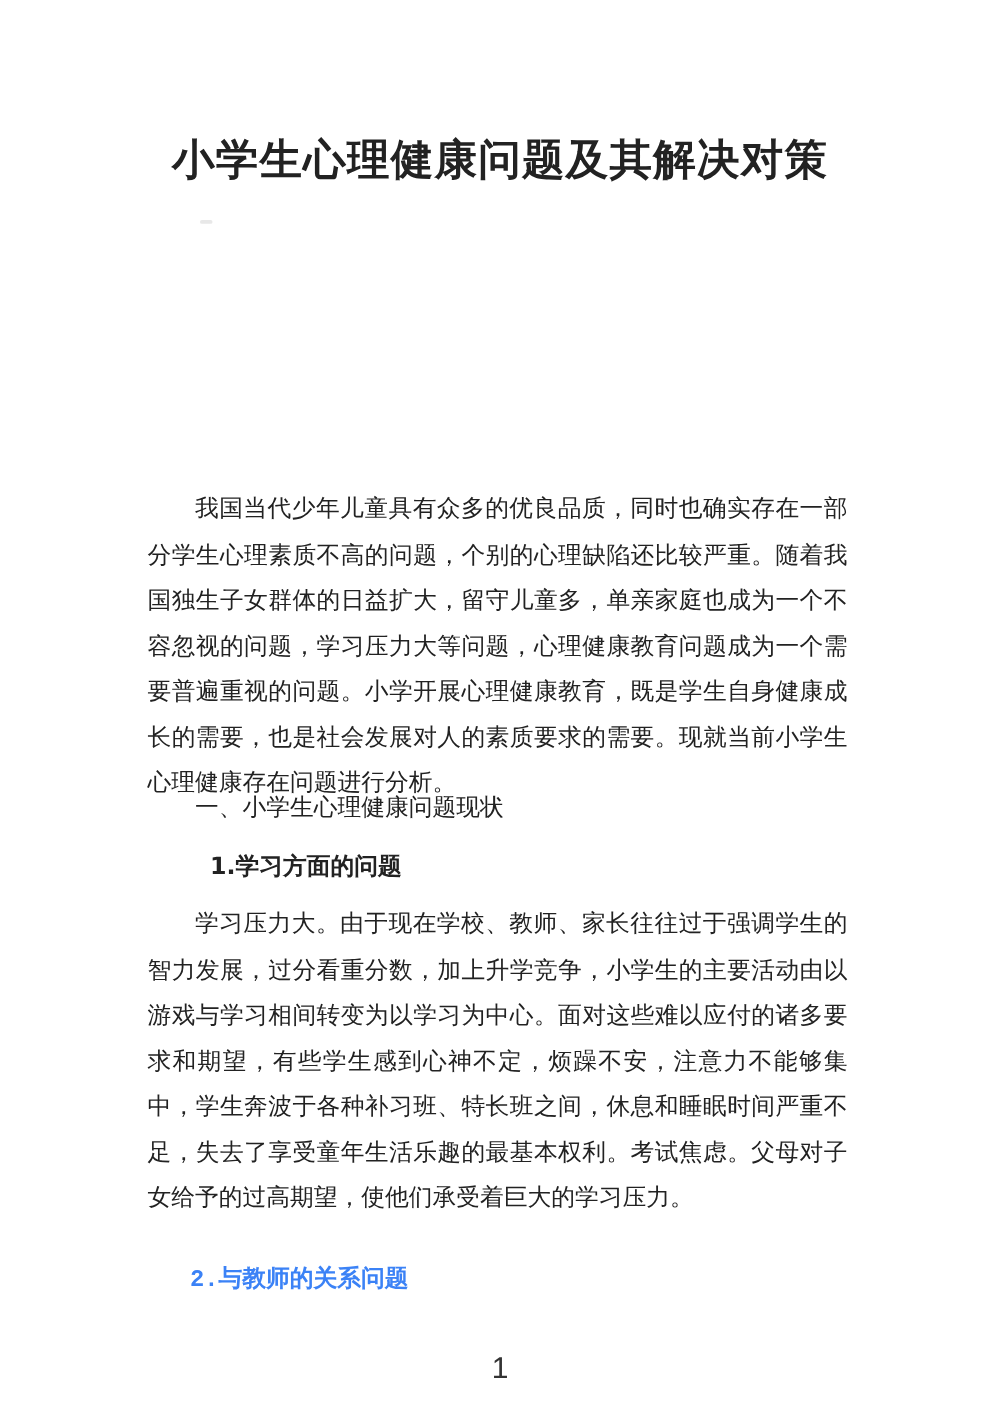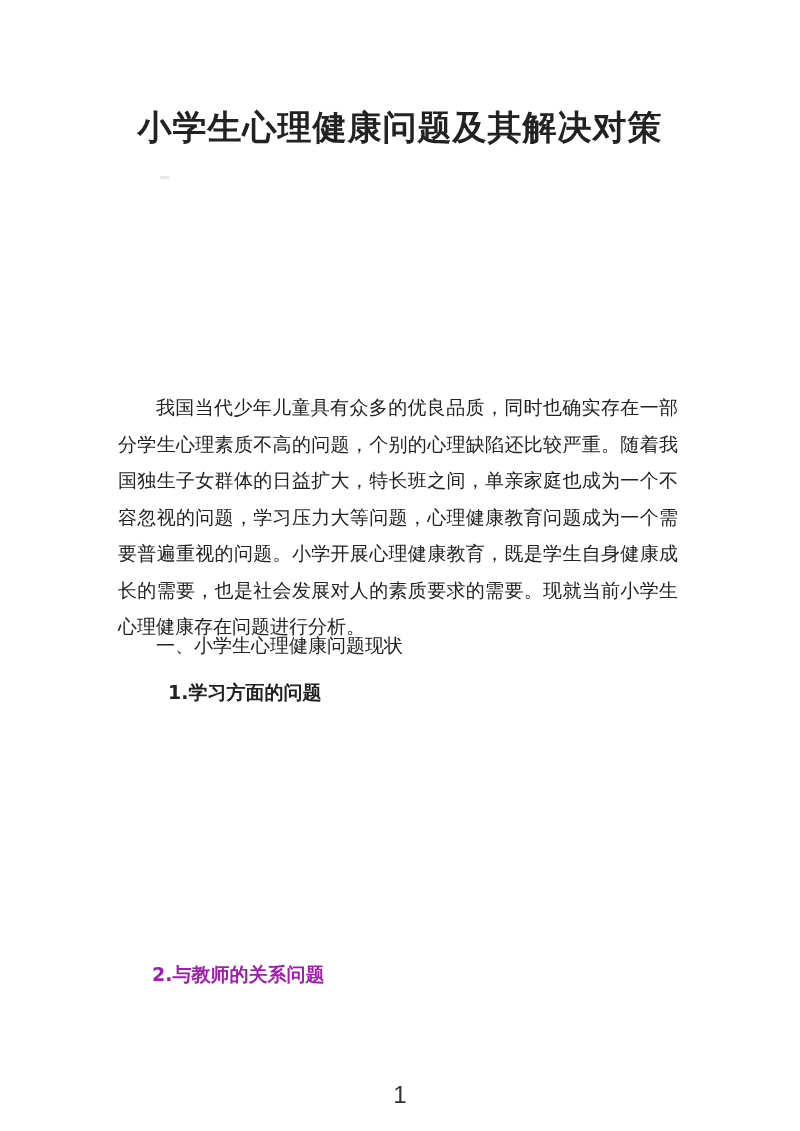--- a/index.html
+++ b/index.html
@@ -64,25 +64,26 @@
       top: 680px;
       font-size: 19px;
       font-weight: bold;
       color: #222222;
       margin: 0;
     }
     .p2 { top: 721px; }
     .h2b {
       position: absolute;
       left: 152px;
-      top: 962px;
+      top: 1010px;
       font-size: 19px;
       font-weight: bold;
-      color: #a21caf;
+      color: #3b82f6;
       margin: 0;
+      font-family: Liberation Mono, monospace;
     }
     .page-number {
       position: absolute;
       left: 0;
       top: 1081px;
       width: 800px;
       text-align: center;
       font-size: 24px;
       color: #333333;
       font-family: "Liberation Sans", sans-serif;
@@ -95,24 +96,27 @@
   </style>
 </head>
 <body>
 
 <div class="page">
   <h1 class="title">小学生心理健康问题及其解决对策</h1>
 
   <div class="smudge" style="left:160px;top:176px;width:10px;height:3px;"></div>
 
   <div class="body-block p1">
-    <p class="para">我国当代少年儿童具有众多的优良品质，同时也确实存在一部分学生心理素质不高的问题，个别的心理缺陷还比较严重。随着我国独生子女群体的日益扩大，特长班之间，单亲家庭也成为一个不容忽视的问题，学习压力大等问题，心理健康教育问题成为一个需要普遍重视的问题。小学开展心理健康教育，既是学生自身健康成长的需要，也是社会发展对人的素质要求的需要。现就当前小学生心理健康存在问题进行分析。</p>
+    <p class="para">我国当代少年儿童具有众多的优良品质，同时也确实存在一部分学生心理素质不高的问题，个别的心理缺陷还比较严重。随着我国独生子女群体的日益扩大，留守儿童多，单亲家庭也成为一个不容忽视的问题，学习压力大等问题，心理健康教育问题成为一个需要普遍重视的问题。小学开展心理健康教育，既是学生自身健康成长的需要，也是社会发展对人的素质要求的需要。现就当前小学生心理健康存在问题进行分析。</p>
   </div>
 
   <h2 class="h1">一、小学生心理健康问题现状</h2>
 
   <h3 class="h2a">1.学习方面的问题</h3>
 
+  <div class="body-block p2">
+    <p class="para">学习压力大。由于现在学校、教师、家长往往过于强调学生的智力发展，过分看重分数，加上升学竞争，小学生的主要活动由以游戏与学习相间转变为以学习为中心。面对这些难以应付的诸多要求和期望，有些学生感到心神不定，烦躁不安，注意力不能够集中，学生奔波于各种补习班、特长班之间，休息和睡眠时间严重不足，失去了享受童年生活乐趣的最基本权利。考试焦虑。父母对子女给予的过高期望，使他们承受着巨大的学习压力。</p>
+  </div>
 
   <h3 class="h2b">2.与教师的关系问题</h3>
 
   <div class="page-number">1</div>
 </div>
 
 </body></html>

